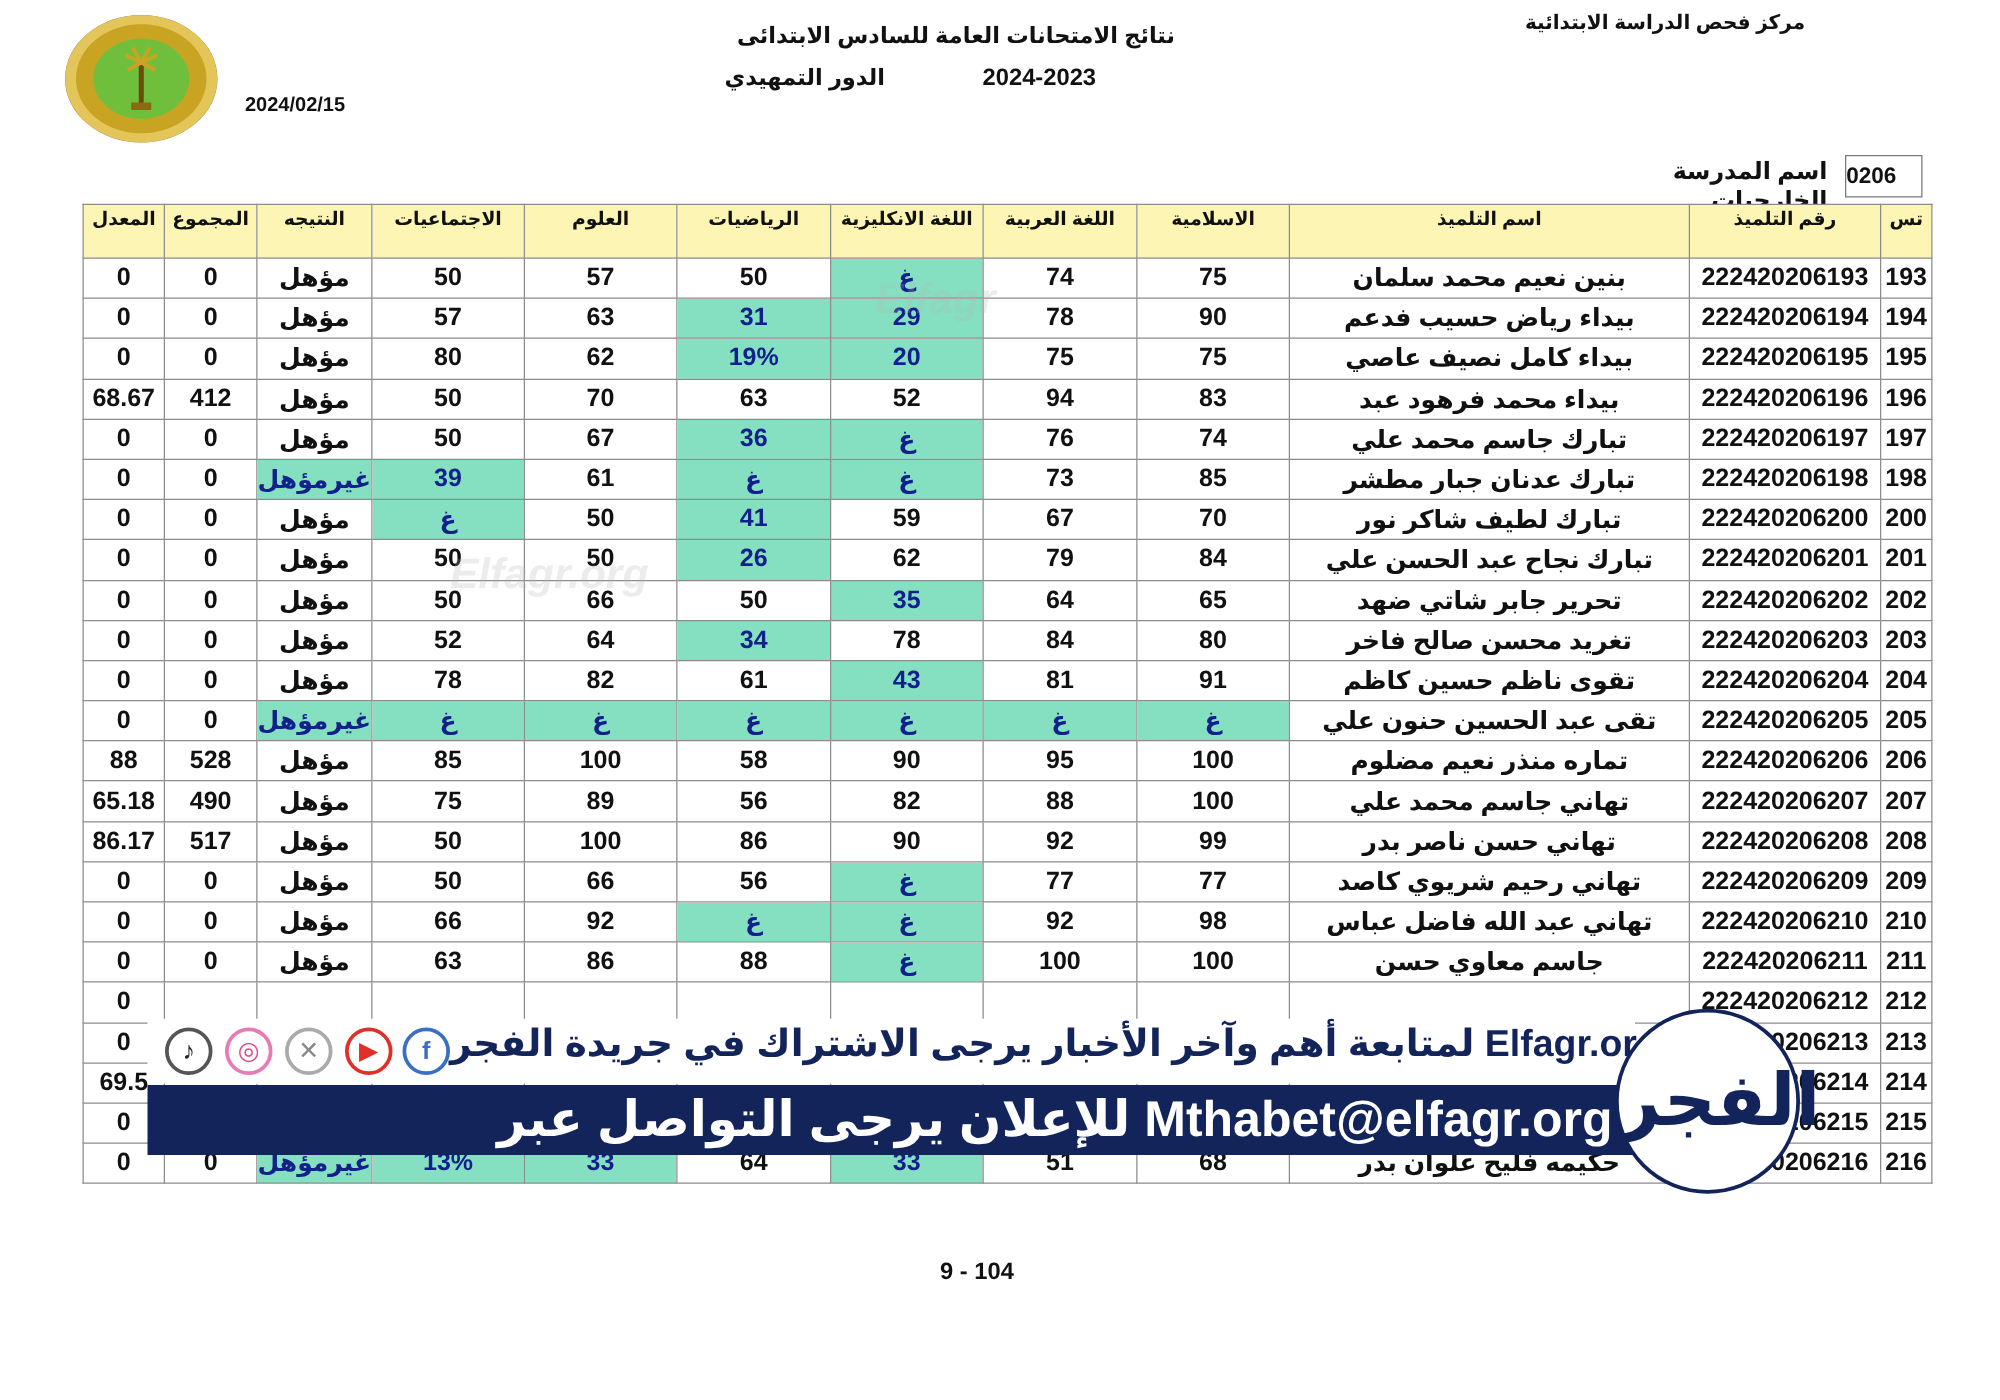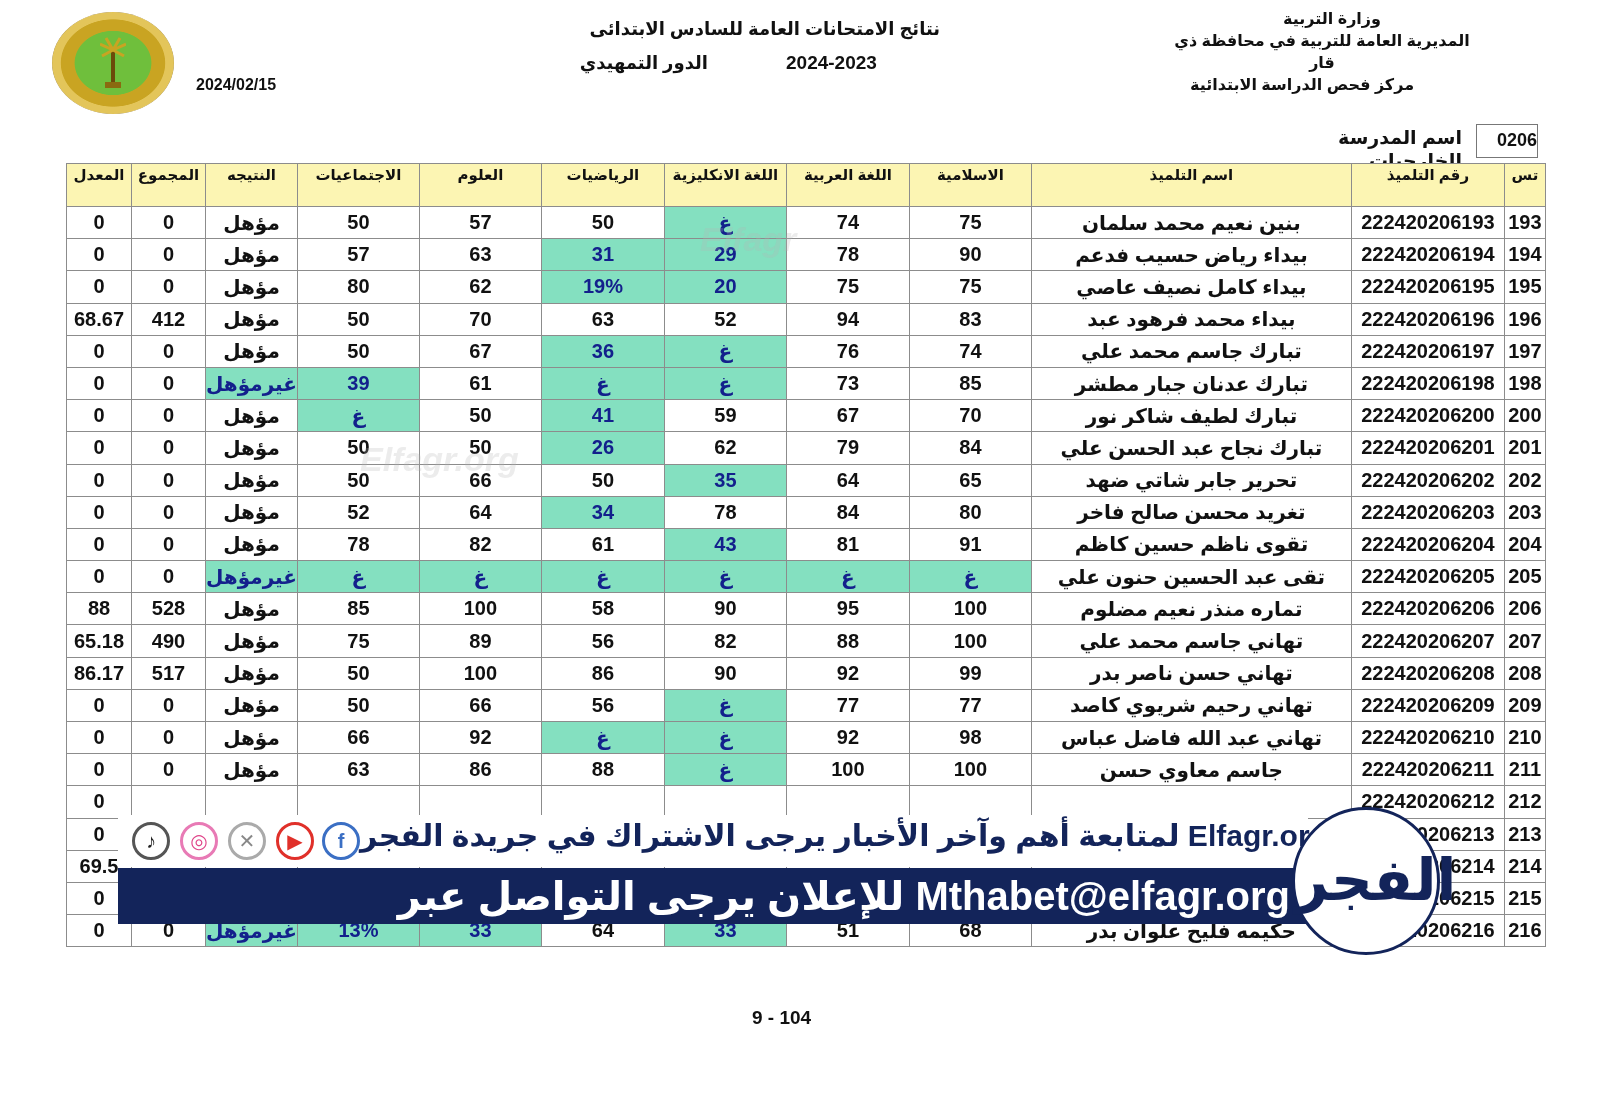--- a/index.html
+++ b/index.html
@@ -9,21 +9,21 @@
   .hdr-right { right:118px; top:8px; width:320px; text-align:center; direction:rtl; font-weight:bold; font-size:16px; line-height:22px; }
   .hdr-right div:nth-child(1){ margin-right:-20px; }
   .hdr-right div:nth-child(3){ margin-right:40px; }
   .hdr-center1 { left:580px; top:18px; width:360px; text-align:right; direction:rtl; font-weight:bold; font-size:18px; }
   .hdr-year { left:786px; top:52px; font-weight:bold; font-size:19px; }
   .hdr-round { left:578px; top:52px; width:130px; text-align:right; direction:rtl; font-weight:bold; font-size:18px; }
   .hdr-date { left:196px; top:76px; font-weight:bold; font-size:16px; }
   .logo { left:52px; top:12px; width:122px; height:102px; border-radius:50%;
           background:radial-gradient(ellipse at 50% 50%, #6fbf3c 0 44%, #c9a422 45% 60%, #e3c55a 61% 70%, #8a6a10 71% 74%, #f6e7a3 75%, #b8901a 100%); }
   .logo .palm { position:absolute; left:48px; top:22px; width:26px; height:56px; }
-  .school-code { left:1476px; top:124px; width:60px; height:32px; border:1px solid #777; text-align:right; line-height:30px; font-weight:bold; font-size:18px; }
+  .school-code { left:1476px; top:124px; width:60px; height:32px; border:1px solid #777; text-align:left; line-height:30px; font-weight:bold; font-size:18px; }
   .school-label { left:1252px; top:126px; direction:rtl; font-weight:bold; font-size:19px; width:210px; text-align:right; }
 
   table.grid { position:absolute; left:66px; top:163px; border-collapse:collapse; table-layout:fixed; direction:ltr; }
   table.grid th, table.grid td { border:1.5px solid #8c8c8c; padding:0; text-align:center; overflow:hidden; white-space:nowrap; }
   table.grid th { background:#fcf5b3; height:40px; font-size:15px; font-weight:bold; vertical-align:top; padding-top:2px; direction:rtl; }
   table.grid td { height:31.2px; font-size:20px; font-weight:bold; }
   td.name { direction:rtl; text-align:right; padding-right:8px; font-size:17px; }
   td.res { font-size:16px; direction:rtl;margin-top:32px; }
   td.hl { background:#84e0c0; color:#13208c; }
   td.id { font-size:20px; text-align:left; padding-left:2px; }
@@ -38,22 +38,20 @@
   .ad-circle span { font-size:58px; color:#13245a; font-weight:bold; line-height:140px; font-family:"DejaVu Sans", sans-serif; }
   .ad-line1 { left:360px; top:818px; width:920px; text-align:right; font-size:30px; color:#13245a; font-weight:bold; direction:ltr; white-space:nowrap; }
   .ad-line2 { left:280px; top:873px; width:1010px; text-align:right; font-size:40px; color:#ffffff; font-weight:bold; white-space:nowrap; }
   .soc { top:822px; width:38px; height:38px; border-radius:50%; border:3px solid; box-sizing:border-box; text-align:center; line-height:32px; font-weight:bold; font-size:20px; background:#fff; }
   .watermark { color:rgba(180,180,180,0.25); font-size:34px; font-weight:bold;font-style:italic; }
 </style>
 </head>
 <body>
 
 <div class="abs hdr-right">
-  <div>وزارة التربية</div>
-  <div>المديرية العامة للتربية في محافظة ذي قار</div>
   <div>مركز فحص الدراسة الابتدائية</div>
 </div>
 
 <div class="abs hdr-center1">نتائج الامتحانات  العامة للسادس الابتدائى</div>
 <div class="abs hdr-year">2024-2023</div>
 <div class="abs hdr-round">الدور التمهيدي</div>
 
 <div class="abs logo">
   <svg class="palm" viewBox="0 0 26 56">
     <rect x="11" y="16" width="4" height="34" fill="#6b4a0a"></rect>

